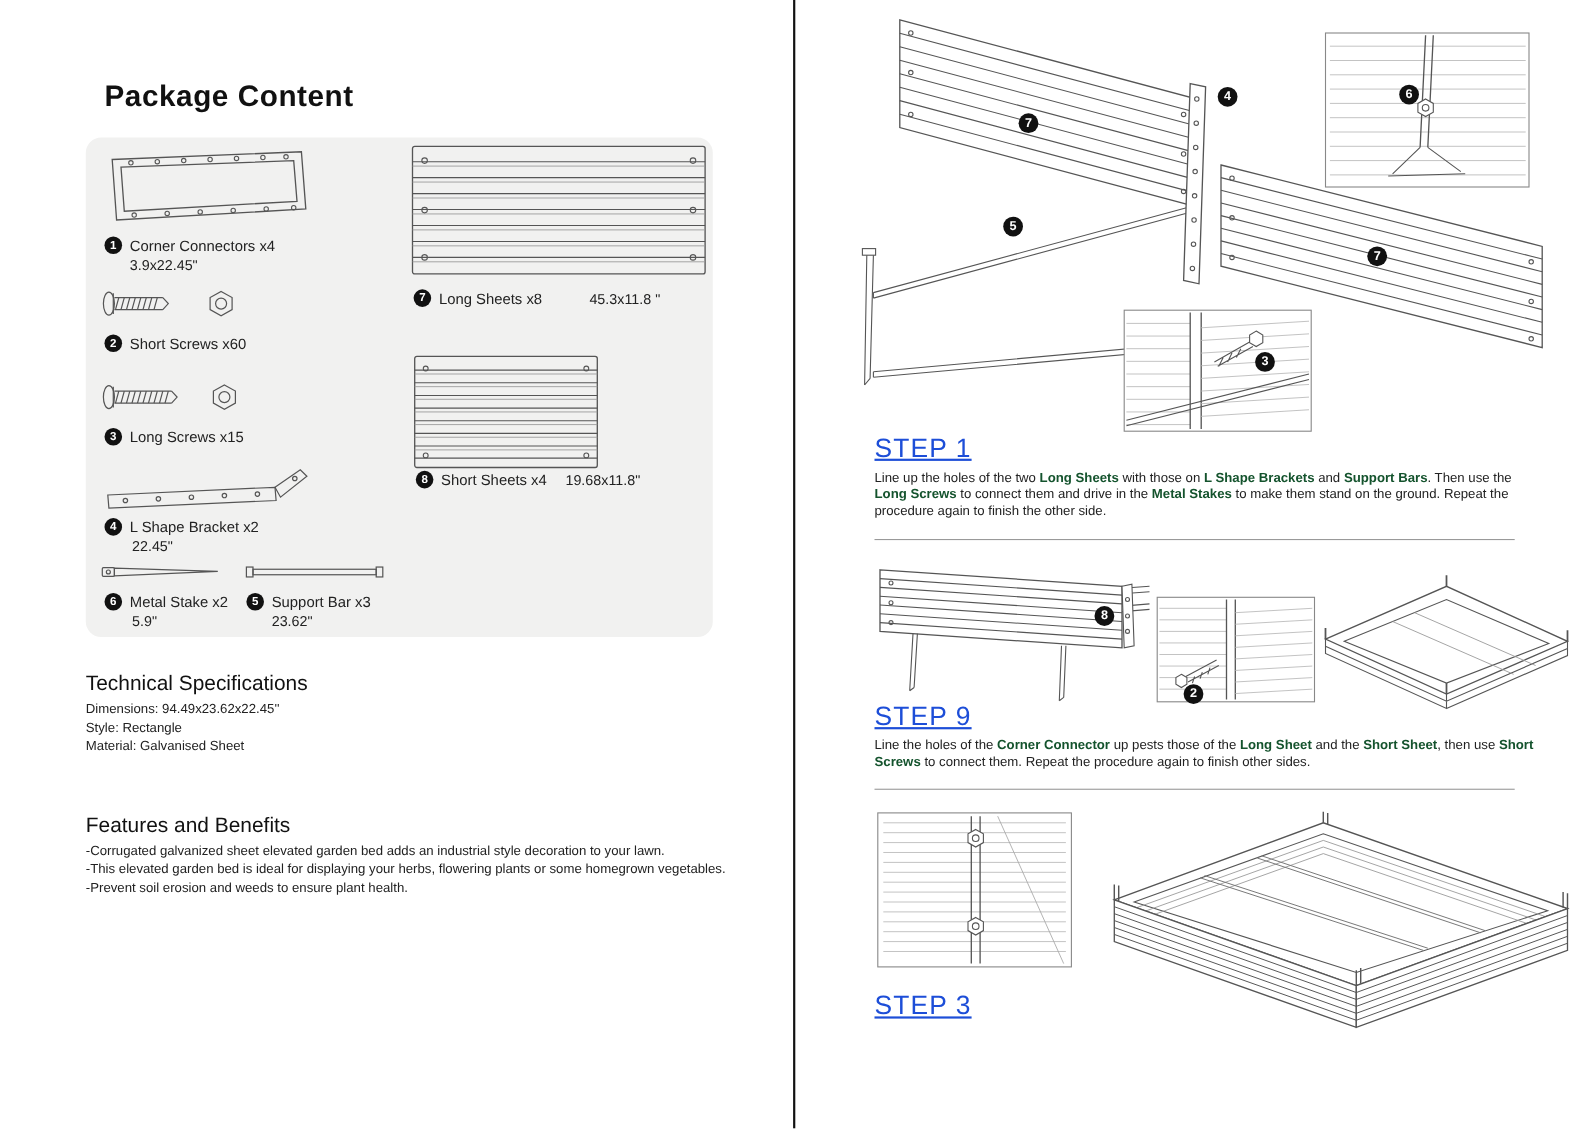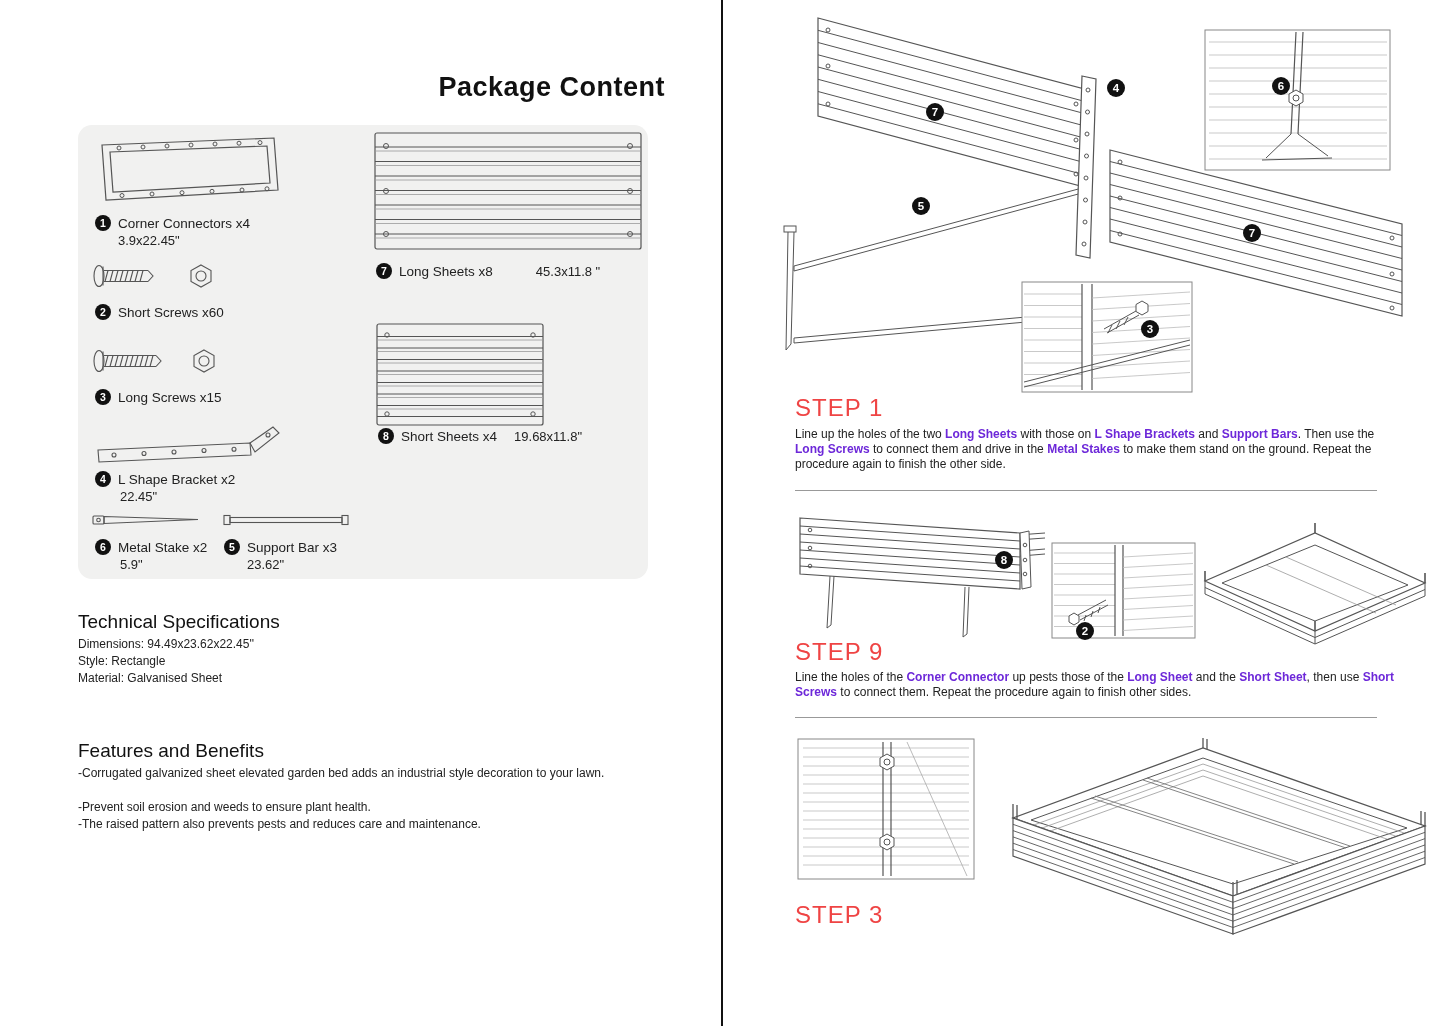--- a/index.html
+++ b/index.html
@@ -1,36 +1,36 @@
 <!DOCTYPE html>
 <html><head>
 <meta charset="utf-8">
 <style>
   * { margin:0; padding:0; box-sizing:border-box; }
   body { font-family:"Liberation Sans", sans-serif; background:#fff; color:#1a1a1a; }
   .page { position:relative; width:1445px; height:1026px; background:#fff; overflow:hidden; }
   .vdivider { position:absolute; left:721px; top:0; width:2px; height:1026px; background:#111; }
-  .h1 { position:absolute; left:95px; top:72px; width:570px; text-align:right;
+  .h1 { position:absolute; left:95px; top:72px; width:570px; text-align:left;
         font-size:27px; font-weight:600; letter-spacing:.5px; color:#111; }
   .h2 { position:absolute; font-size:19px; font-weight:400; color:#111;text-align:center; }
   .pkg-box { position:absolute; left:78px; top:125px; width:570px; height:454px;
              background:#f1f1f0; border-radius:14px; }
   .pkg-row { position:absolute; display:flex; align-items:center; gap:7px;
              font-size:13.5px; color:#222; white-space:nowrap; }
   .pkg-size { position:absolute; font-size:13px; color:#222; white-space:nowrap; }
   .size-inline { font-size:13px; color:#222; }
   .gap36 { margin-left:36px; } .gap10 { margin-left:10px; }
   .badge { background:#111; color:#fff; border-radius:50%; display:flex;
            align-items:center; justify-content:center; font-weight:bold; }
   .badge.sm { width:16px; height:16px; font-size:10.5px; flex:0 0 16px; }
   .badge.lg { position:absolute; width:18px; height:18px; font-size:11.5px; z-index:5; }
   .body-text { position:absolute; font-size:12px; line-height:17px; color:#222; white-space:nowrap; }
-  .step-title { position:absolute; font-size:24px; font-weight:500; letter-spacing:1px; color:#ef4444; }
+  .step-title { position:absolute; font-size:24px; font-weight:500; letter-spacing:1px; color:#1d4ed8;text-decoration:underline; }
   .step-text { position:absolute; font-size:12px; line-height:15px; color:#222; }
-  .step-text b { font-weight:700; color:#6d28d9; }
+  .step-text b { font-weight:700; color:#14532d; }
   .hdiv { position:absolute; height:1px; background:#999; }
   svg.abs { position:absolute; overflow:visible; }
 </style>
 </head>
 <body>
 
 <div class="page">
 
   <div class="vdivider"></div>
 
@@ -187,22 +187,22 @@
     <span class="size-inline gap10">19.68x11.8"</span>
   </div>
 
   <div class="h2" style="left:78px;top:611px">Technical Specifications</div>
   <div class="body-text" style="left:78px;top:636px">Dimensions: 94.49x23.62x22.45''</div>
   <div class="body-text" style="left:78px;top:653px">Style: Rectangle</div>
   <div class="body-text" style="left:78px;top:670px">Material: Galvanised Sheet</div>
 
   <div class="h2" style="left:78px;top:740px">Features and Benefits</div>
   <div class="body-text" style="left:78px;top:765px">-Corrugated galvanized sheet elevated garden bed adds an industrial style decoration to your lawn.</div>
+  <div class="body-text" style="left:78px;top:782px">-This elevated garden bed is ideal for displaying your herbs, flowering plants or some homegrown vegetables.</div>
   <div class="body-text" style="left:78px;top:799px">-Prevent soil erosion and weeds to ensure plant health.</div>
-  <div class="body-text" style="left:78px;top:816px">-The raised pattern also prevents pests and reduces care and maintenance.</div>
 
   <svg class="abs" style="left:730px;top:8px" width="705" height="388" viewBox="0 0 705 388">
 
     <g>
       <polygon points="88,10 358,82 358,180 88,108" fill="#fff" stroke="#555" stroke-width="1.2"></polygon>
       <path d="M88,22.3L358,94.3M88,34.5L358,106.5M88,46.8L358,118.8M88,59L358,131M88,71.3L358,143.3M88,83.5L358,155.5M88,95.8L358,167.8" stroke="#555" fill="none"></path>
       <g stroke="#555" fill="none">
         <circle cx="98" cy="22" r="2"></circle>
           <circle cx="98" cy="58" r="2"></circle>
           <circle cx="98" cy="96" r="2"></circle>

